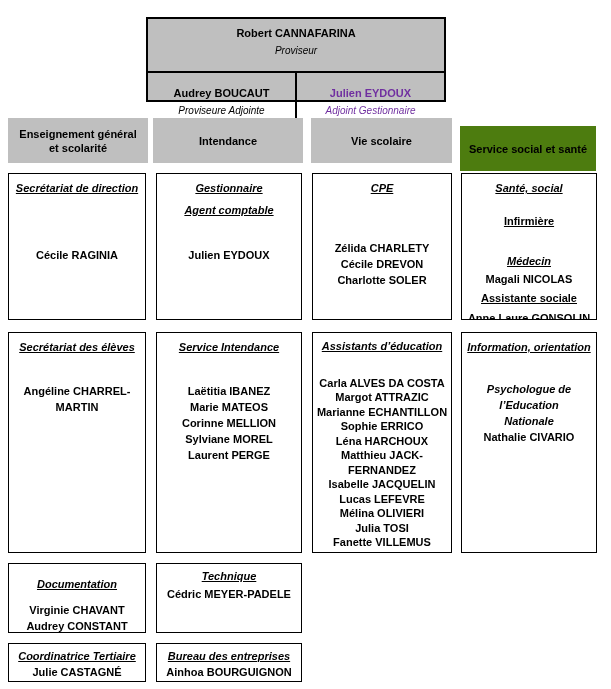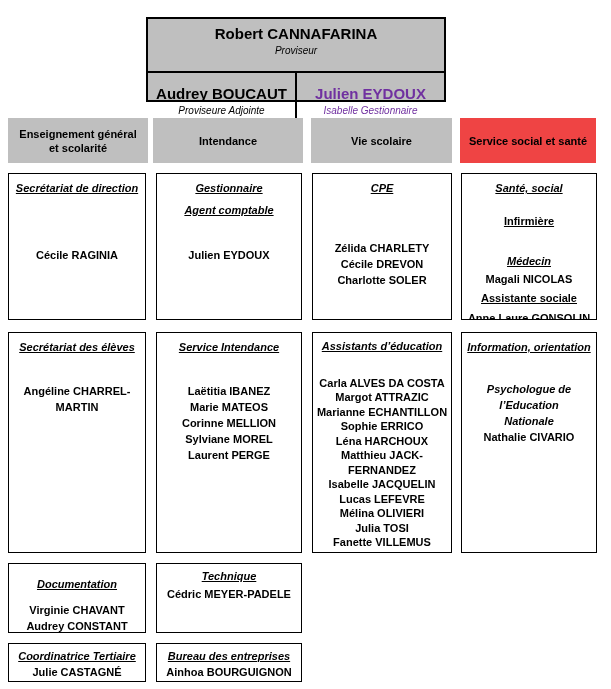--- a/index.html
+++ b/index.html
@@ -9,21 +9,21 @@
   }
   .abs{position:absolute;box-sizing:border-box;}
 
   
   #top-box{left:146px;top:17px;width:300px;height:85px;border:2px solid #000;background:#bfbfbf;display:flex;flex-direction:column;}
   .top-cell{flex:0 0 auto;text-align:center;}
   #principal-cell{height:46px;padding-top:6px;border-bottom:2px solid #000;}
   #adjoint-row{flex:1;display:flex;}
   #deputy-cell,#manager-cell{flex:1;padding-top:12px;text-align:center;}
   #manager-cell{border-left:2px solid #000;}
-  .big-name{font-weight:bold;font-size:15px;line-height:17px;}
+  .big-name{font-weight:bold;font-size:11px;line-height:17px;}
   .big-role{font-style:italic;font-size:10px;line-height:17px;}
 
   
   .hdr{top:118px;height:45px;background:#bfbfbf;display:flex;align-items:center;justify-content:center;
        text-align:center;font-weight:bold;font-size:11px;line-height:14px;padding:0 8px;}
   #hdr-1{left:8px;width:140px;}
   #hdr-2{left:153px;width:150px;}
   #hdr-3{left:311px;width:141px;}
   #hdr-4{left:460px;width:136px;}
 
@@ -55,29 +55,29 @@
       <div class="big-name">Robert CANNAFARINA</div>
       <div class="big-role">Proviseur</div>
     </div>
     <div id="adjoint-row">
       <div id="deputy-cell" class="top-cell">
         <div class="big-name">Audrey BOUCAUT</div>
         <div class="big-role">Proviseure Adjointe</div>
       </div>
       <div id="manager-cell" class="top-cell">
         <div class="big-name purple-text" style="color: rgb(112, 48, 160);">Julien EYDOUX</div>
-        <div class="big-role purple-text" style="color: rgb(112, 48, 160);">Isabelle Gestionnaire</div>
+        <div class="big-role purple-text" style="color: rgb(112, 48, 160);">Adjoint Gestionnaire</div>
       </div>
     </div>
   </div>
 
   <div id="hdr-1" class="abs hdr gray-fill" style="background: rgb(191, 191, 191);">Enseignement général et scolarité</div>
   <div id="hdr-2" class="abs hdr gray-fill" style="background: rgb(191, 191, 191);">Intendance</div>
   <div id="hdr-3" class="abs hdr gray-fill" style="background: rgb(191, 191, 191);">Vie scolaire</div>
-  <div id="hdr-4" class="abs hdr gray-fill" style="background: #ef4444;">Service social et santé</div>
+  <div id="hdr-4" class="abs hdr gray-fill" style="background: #4d7c0f; margin-top: 8px;">Service social et santé</div>
 
   <div class="abs unit c1 r1">
       <div class="ln-title" style="margin-top: 2px;">Secrétariat de direction</div>
       <div class="ln-name" style="margin-top: 51px;">Cécile RAGINIA</div>
     </div>
   <div class="abs unit c2 r1">
       <div class="ln-title" style="margin-top: 2px;">Gestionnaire</div>
       <div class="ln-title" style="margin-top: 6px;">Agent comptable</div>
       <div class="ln-name" style="margin-top: 29px;">Julien EYDOUX</div>
     </div>

